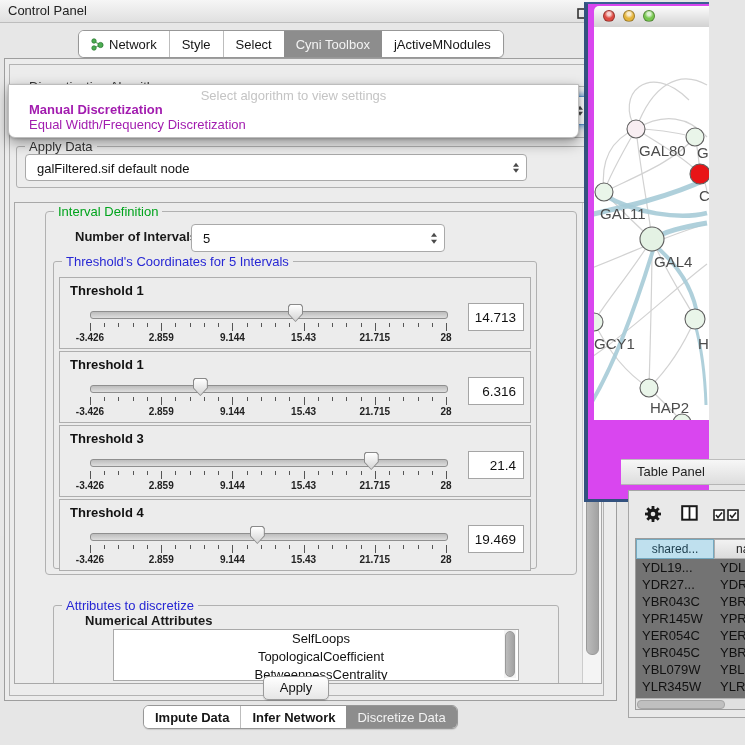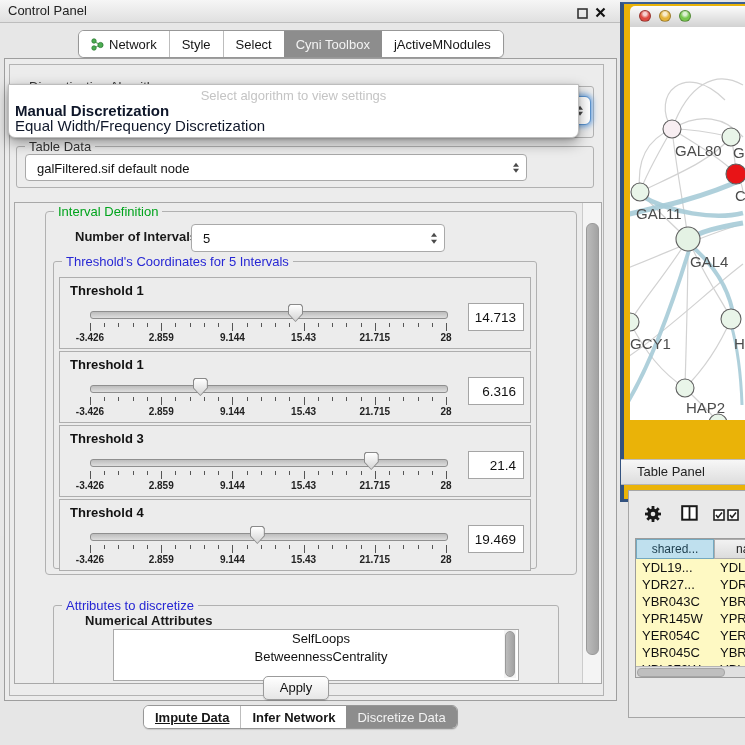--- a/index.html
+++ b/index.html
@@ -32,21 +32,21 @@
   .stepper{position:absolute;right:7px;top:50%;transform:translateY(-50%);}
   .stp-up{width:0;height:0;border-left:3.5px solid transparent;border-right:3.5px solid transparent;
     border-bottom:4.5px solid #4a4a4a;margin-bottom:2.5px;}
   .stp-dn{width:0;height:0;border-left:3.5px solid transparent;border-right:3.5px solid transparent;
     border-top:4.5px solid #4a4a4a;}
   
   #algo-popup{position:absolute;left:8px;top:84px;width:569px;height:52px;background:#fff;
     border:1px solid #bdbdbd;border-radius:0 0 7px 7px;
     box-shadow:0 5px 14px rgba(0,0,0,.38),0 1px 3px rgba(0,0,0,.2);z-index:30;}
   #popup-hint{position:absolute;left:0;right:0;top:3px;text-align:center;font-size:13px;color:#c4c4c4;}
-  .popup-opt{position:absolute;left:6px;font-size:15px;color:#0f172a;white-space:nowrap;}
+  .popup-opt{position:absolute;left:20px;font-size:13px;color:#a21caf;white-space:nowrap;}
   
   #scrollpane{position:absolute;left:14px;top:202px;width:586px;height:480px;
     border:1px solid #a8a8a8;background:#ececec;overflow:hidden;}
   .vscroll{position:absolute;background:#f4f4f4;border-left:1px solid #cccccc;}
   .vthumb{position:absolute;border-radius:6px;background:linear-gradient(90deg,#bcbcbc,#a2a2a2);border:1px solid #9a9a9a;}
   
   .th-panel{position:absolute;left:44px;width:470px;height:70px;border:1px solid #aeaeae;background:#ececec;}
   .th-label{position:absolute;left:10px;top:5px;font-size:13px;font-weight:bold;color:#111;}
   .track{position:absolute;left:30px;top:33px;width:356px;height:6px;border-radius:3px;
     background:linear-gradient(#bdbdbd,#dedede);border:1px solid #8f8f8f;}
@@ -62,33 +62,33 @@
   .val-box{position:absolute;left:408px;top:25px;width:56px;height:28px;background:#fff;
     border:1px solid #a5a5a5;font-size:13.5px;color:#111;text-align:right;line-height:28px;padding-right:7px;box-sizing:border-box;}
   
   #attr-list{position:absolute;left:98px;top:426px;width:404px;height:50px;background:#fff;border:1px solid #a9a9a9;overflow:hidden;}
   .attr-item{height:18px;line-height:18px;padding-left:10px;font-size:13px;color:#111;white-space:nowrap;text-align:center;}
   
   #apply-btn{position:absolute;left:263px;top:676px;width:64px;height:22px;border:1px solid #9b9b9b;
     border-radius:5px;background:linear-gradient(#ffffff,#e6e6e6);font-size:13px;text-align:center;line-height:21px;color:#111;
     box-shadow:0 1px 1px rgba(0,0,0,.15);}
   
-  #net-frame{position:absolute;left:620px;top:2px;width:125px;height:500px;background:#eab308;
+  #net-frame{position:absolute;left:584px;top:2px;width:125px;height:500px;background:#d946ef;
     border-left:4px solid #33527f;border-top:2px solid #3b5f94;border-bottom:3px solid #33527f;box-sizing:border-box;}
   #net-titlebar{position:absolute;left:6px;top:2px;right:0;height:21px;
     background:linear-gradient(#fcfcfc,#d2d2d2);border-bottom:1px solid #9a9a9a;border-radius:5px 0 0 0;}
   .tl{position:absolute;top:4px;width:12px;height:12px;border-radius:50%;box-sizing:border-box;border:1px solid rgba(0,0,0,.3);
     background-image:radial-gradient(circle at 50% 30%,rgba(255,255,255,.75) 0 18%,rgba(255,255,255,0) 50%);}
   #net-canvas{position:absolute;left:6px;top:23px;right:0;height:393px;background:#fff;overflow:hidden;}
   
   #tp-titlebar{position:absolute;left:621px;top:459px;width:124px;height:24px;
     background:linear-gradient(#f7f7f7,#dddddd);border-top:1px solid #bdbdbd;border-bottom:1px solid #b5b5b5;}
   #tp-title{position:absolute;left:16px;top:4px;font-size:13px;color:#222;}
   #tp-body{position:absolute;left:628px;top:490px;width:117px;height:226px;border:1px solid #a6a6a6;background:#e9e9e9;}
-  #data-table{position:absolute;left:6px;top:47px;width:111px;height:140px;background:#fef9c3;border:1px solid #9c9c9c;overflow:hidden;box-sizing:border-box;}
+  #data-table{position:absolute;left:6px;top:47px;width:111px;height:172px;background:#737373;border:1px solid #9c9c9c;overflow:hidden;box-sizing:border-box;}
   .hdr{position:absolute;top:0;height:20px;box-sizing:border-box;font-size:12px;}
   .hdr1{left:0;width:78px;background:#bfe0ee;border:1px solid #74a9c0;text-align:center;line-height:18px;color:#1c3c4c;}
   .hdr2{left:78px;width:60px;background:linear-gradient(#f2f2f2,#dcdcdc);border-top:1px solid #adadad;border-bottom:1px solid #adadad;border-left:1px solid #adadad;line-height:18px;color:#222;}
   .trow{position:absolute;left:0;width:140px;height:17px;font-size:13px;color:#111;}
   .tc1{position:absolute;left:6px;top:0;line-height:17px;white-space:nowrap;}
   .tc2{position:absolute;left:84px;top:0;line-height:17px;white-space:nowrap;}
   .hscroll{position:absolute;left:0;bottom:0;width:109px;height:10px;background:#e0e0e0;border-top:1px solid #b5b5b5;}
   .hthumb{position:absolute;left:1px;top:1px;width:86px;height:7px;border-radius:4px;background:#bfbfbf;border:1px solid #a5a5a5;}
   svg text{font-family:"Liberation Sans",sans-serif;}
 </style>
@@ -154,21 +154,21 @@
       </div>
     </div>
 
     <div id="algo-popup">
       <div id="popup-hint">Select algorithm to view settings</div>
       <div class="popup-opt" style="top:17px;font-weight:bold;">Manual Discretization</div>
       <div class="popup-opt" style="top:32px;">Equal Width/Frequency Discretization</div>
     </div>
 
     <div class="titled-group" style="left:16px;top:146px;width:576px;height:40px;">
-      <span class="gtitle" style="color:#333;">Table Data</span>
+      <span class="gtitle" style="color:#333;">Apply Data</span>
       <div class="combo" style="left:8px;top:7px;width:500px;height:25px;">
         <span class="cval">galFiltered.sif default node</span>
         <span class="stepper">
             <div class="stp-up"></div>
             <div class="stp-dn"></div>
           </span>
       </div>
     </div>
 
     <div id="scrollpane">
@@ -354,35 +354,36 @@
             <div class="val-box">19.469</div>
           </div>
         </div>
 
       <div class="titled-group" style="left:38px;top:402px;width:504px;height:110px;">
         <span class="gtitle" style="color:#2727d4;">Attributes to discretize</span>
       </div>
       <span class="abs" style="left:70px;top:410px;font-size:13px;font-weight:bold;">Numerical Attributes</span>
       <div id="attr-list">
           <div class="attr-item">SelfLoops</div>
+          <div class="attr-item">TopologicalCoefficient</div>
           <div class="attr-item">BetweennessCentrality</div>
         </div>
       <div class="vscroll" style="left:489px;top:427px;width:12px;height:48px;border:none;">
         <div class="vthumb" style="left:1px;top:1px;width:8px;height:44px;"></div>
       </div>
 
       <div class="vscroll" style="left:567px;top:0;width:18px;height:480px;">
         <div class="vthumb" style="left:2.5px;top:20px;width:11px;height:430px;"></div>
       </div>
     </div>
 
     <div id="apply-btn">Apply</div>
 
     <div class="segbar" style="left:143px;top:705px;height:22px;border-radius:6px;">
-      <div class="seg" style="font-weight:bold;padding:0 11px;text-decoration:underline;">
+      <div class="seg" style="font-weight:bold;padding:0 11px;">
           <span>Impute Data</span>
         </div>
       <div class="seg" style="font-weight:bold;padding:0 11px;">
           <span>Infer Network</span>
         </div>
       <div class="seg active" style="padding:0 11px;">
           <span>Discretize Data</span>
         </div>
     </div>
   </div>

